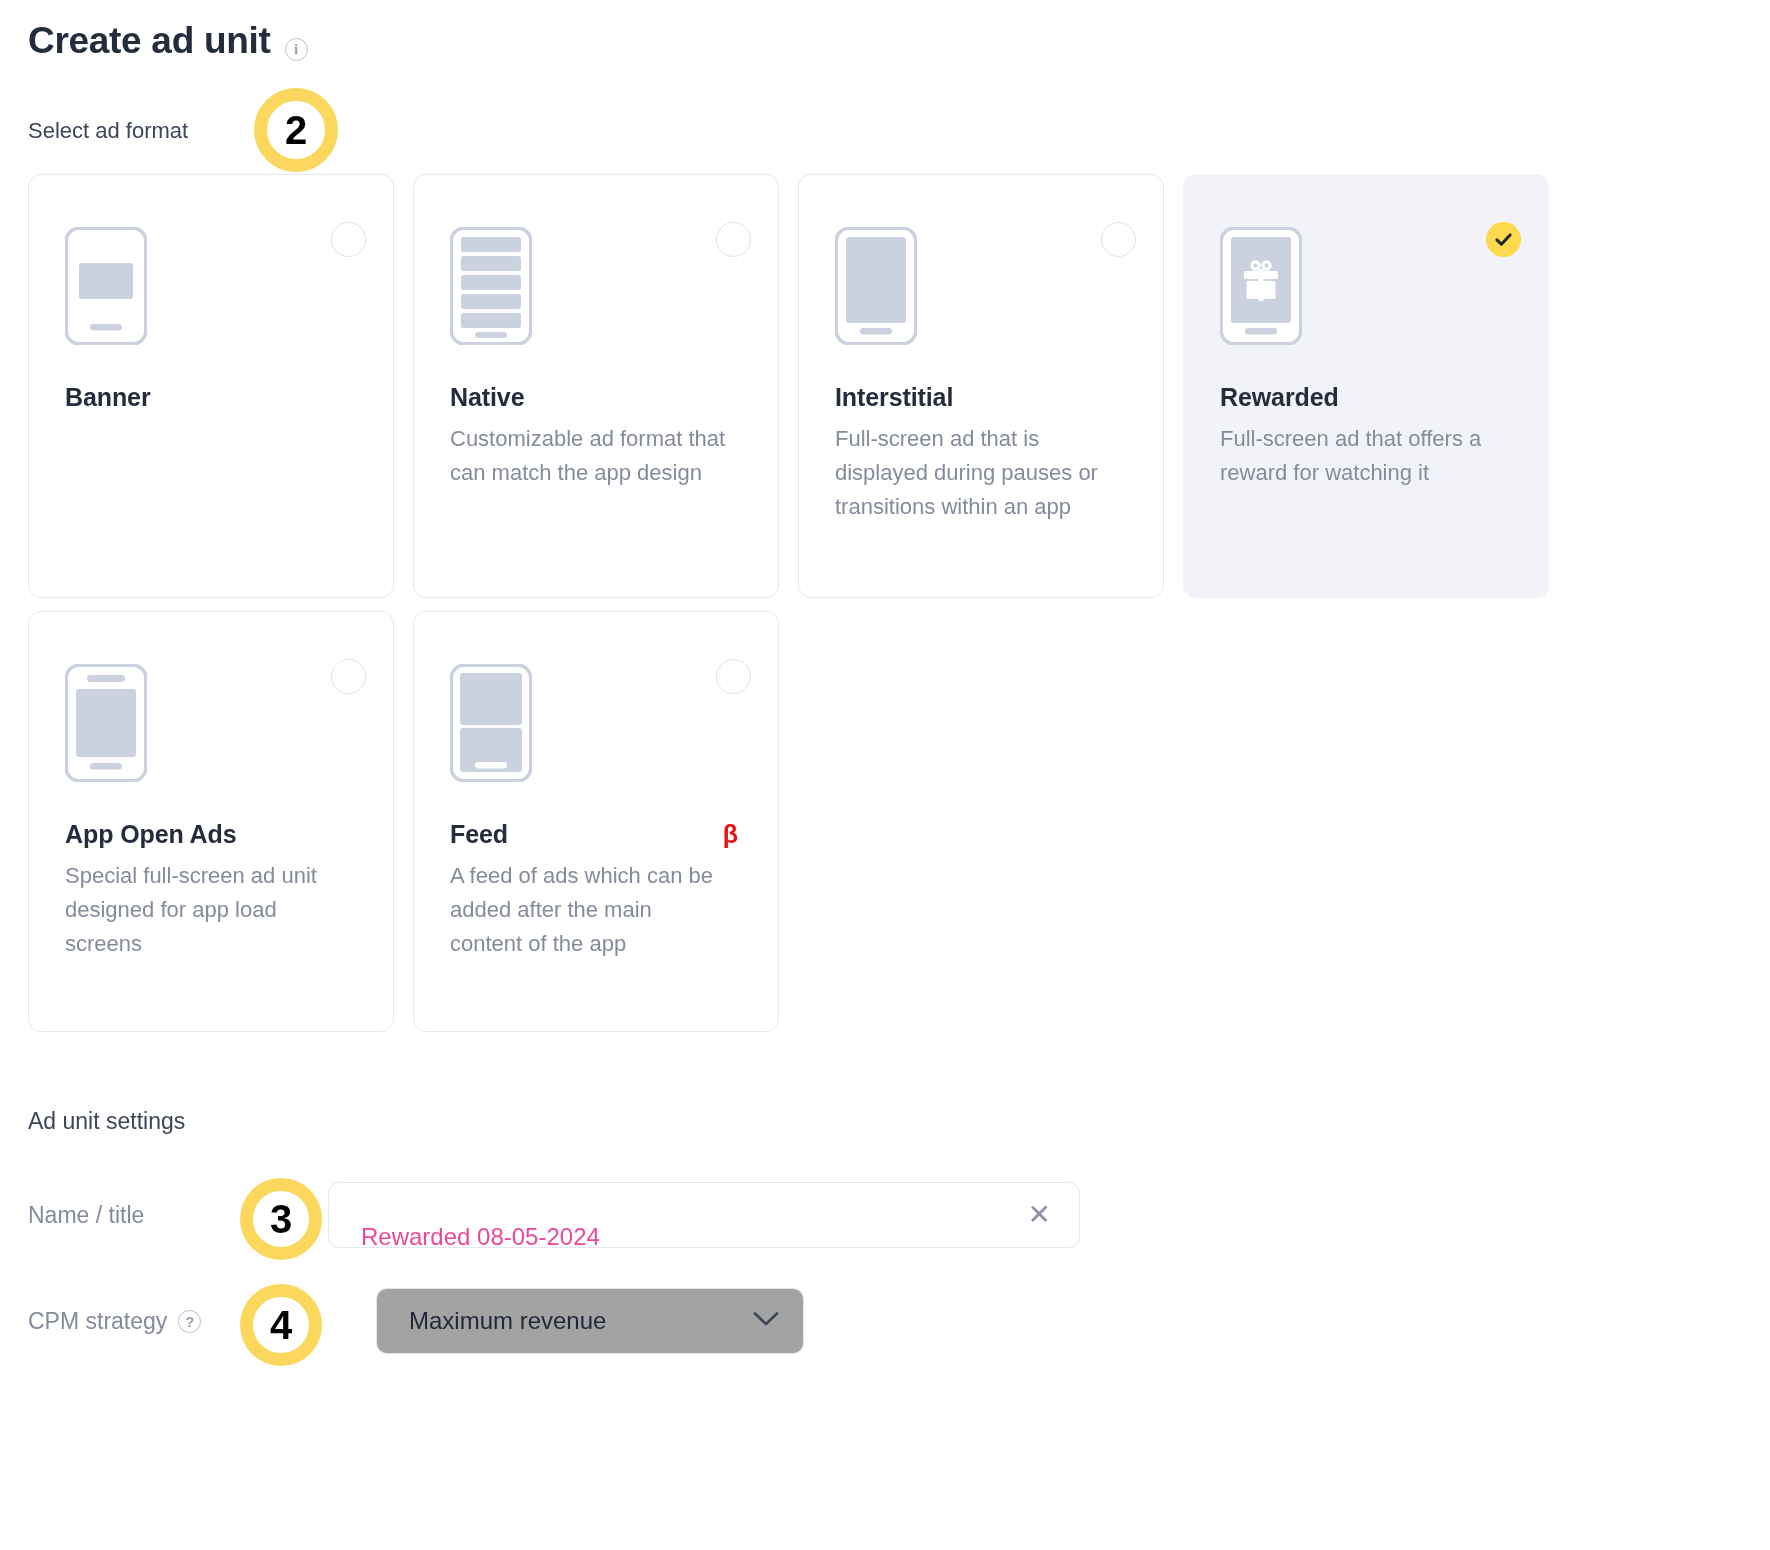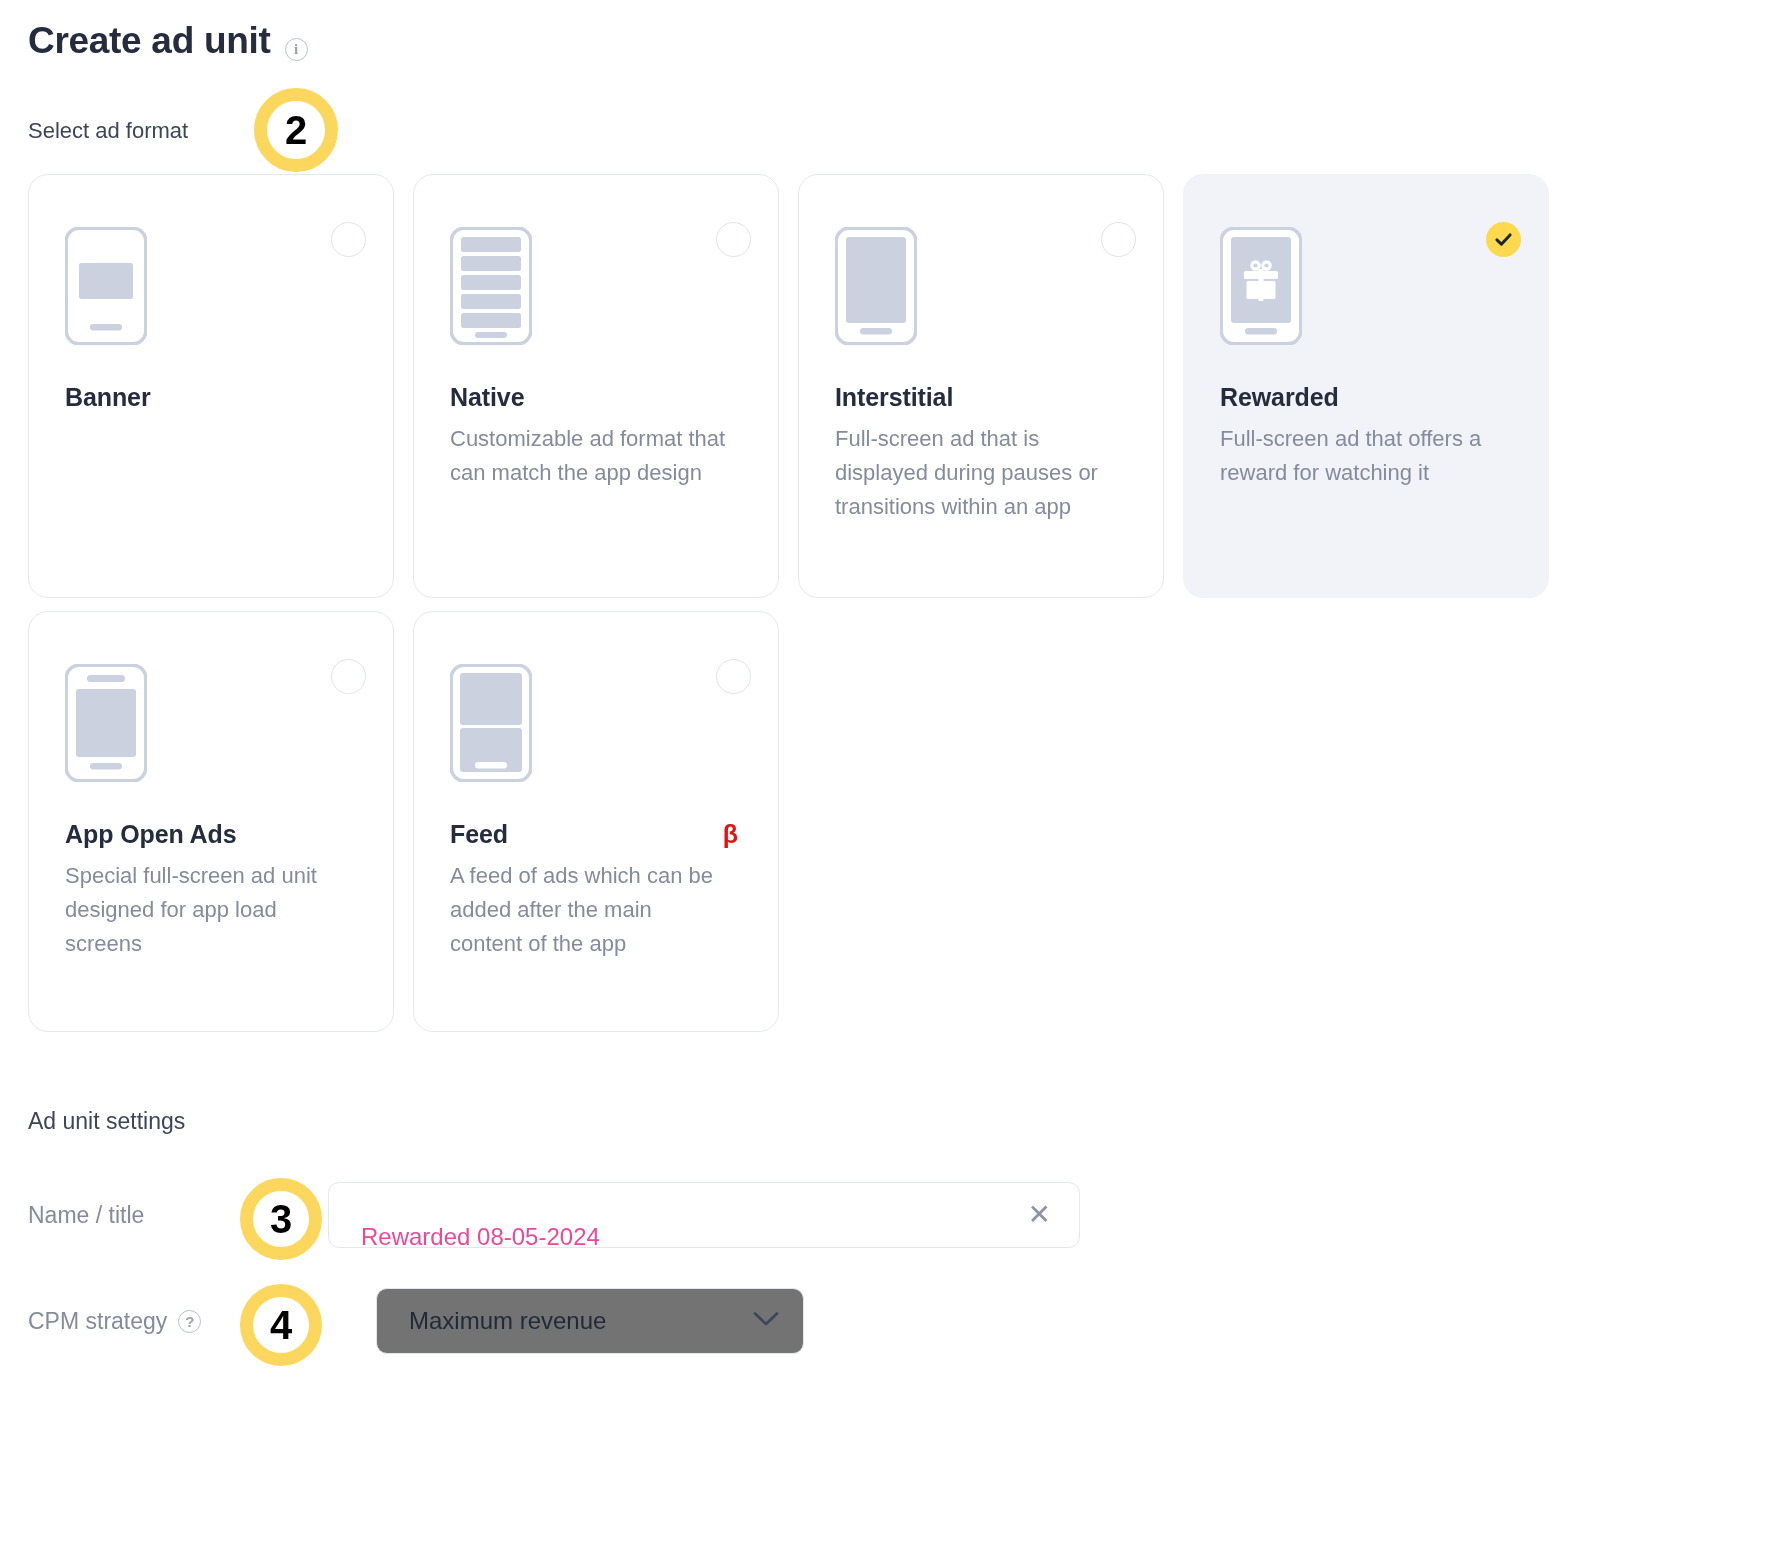--- a/index.html
+++ b/index.html
@@ -54,21 +54,21 @@
 
   
   .cards-row { position: absolute; left: 28px; display: flex; gap: 19px; }
   .row1 { top: 174px; }
   .row2 { top: 611px; }
 
   .card {
     position: relative;
     width: 366px;
     border: 1.6px solid #e6e8ef;
-    border-radius: 20px;
+    border-radius: 13px;
     background: #ffffff;
     padding: 34px 36px 30px 36px;
   }
   .card.r1 { height: 424px; }
   .card.r2 { height: 421px; }
   .card.selected {
     background: #f2f3f8;
     border-color: transparent;
   }
 
@@ -127,21 +127,21 @@
     padding: 0 24px 0 32px;
   }
   .text-input .value {
     flex: 1; font-size: 24px; color: #ec4899; margin-top: 44px;
   }
   .clear-icon { color: #8b93a4; font-size: 28px; line-height: 1; padding: 0 4px; }
 
   .select-box {
     width: 428px; height: 66px;
     border: 1.6px solid #e3e6ee; border-radius: 11px;
-    background: #737373;
+    background: #a3a3a3;
     display: flex; align-items: center;
     padding: 0 24px 0 32px;
   }
   .select-box .value { flex: 1; font-size: 24px; color: #222a3a; }
   .chevron { color: #3c4658; }
 </style>
 </head>
 <body>
 
 <div class="page">

